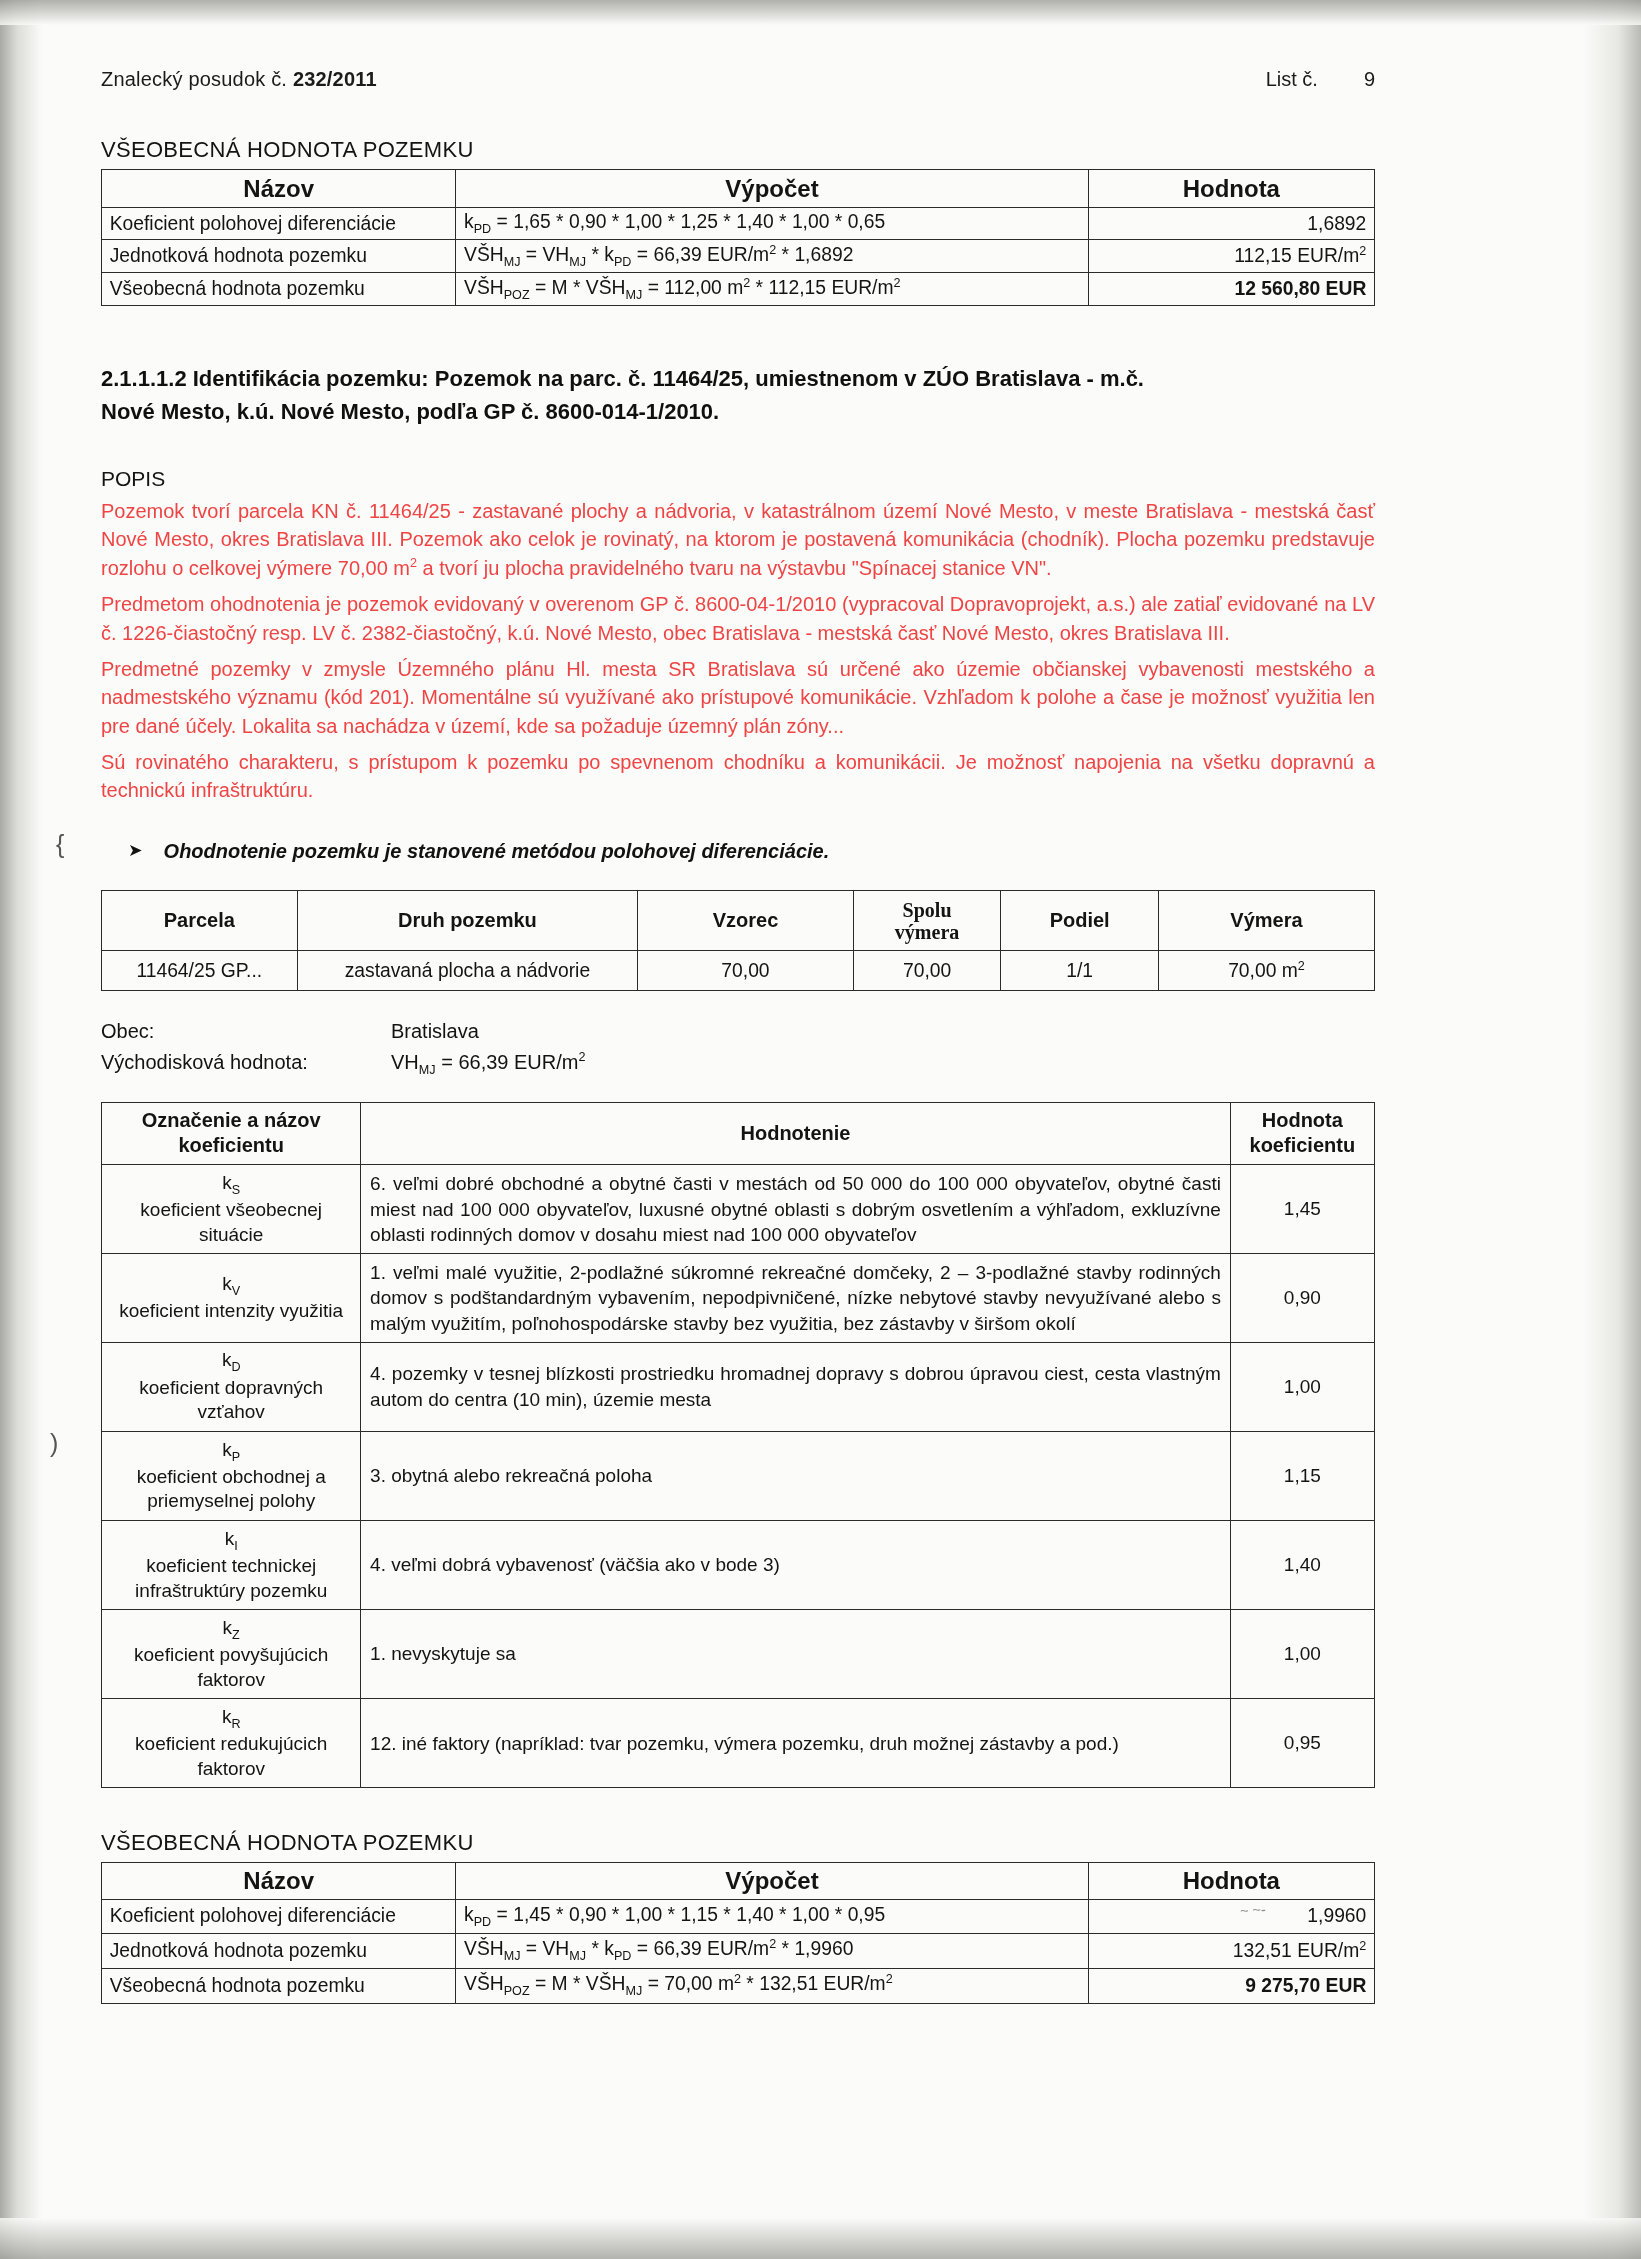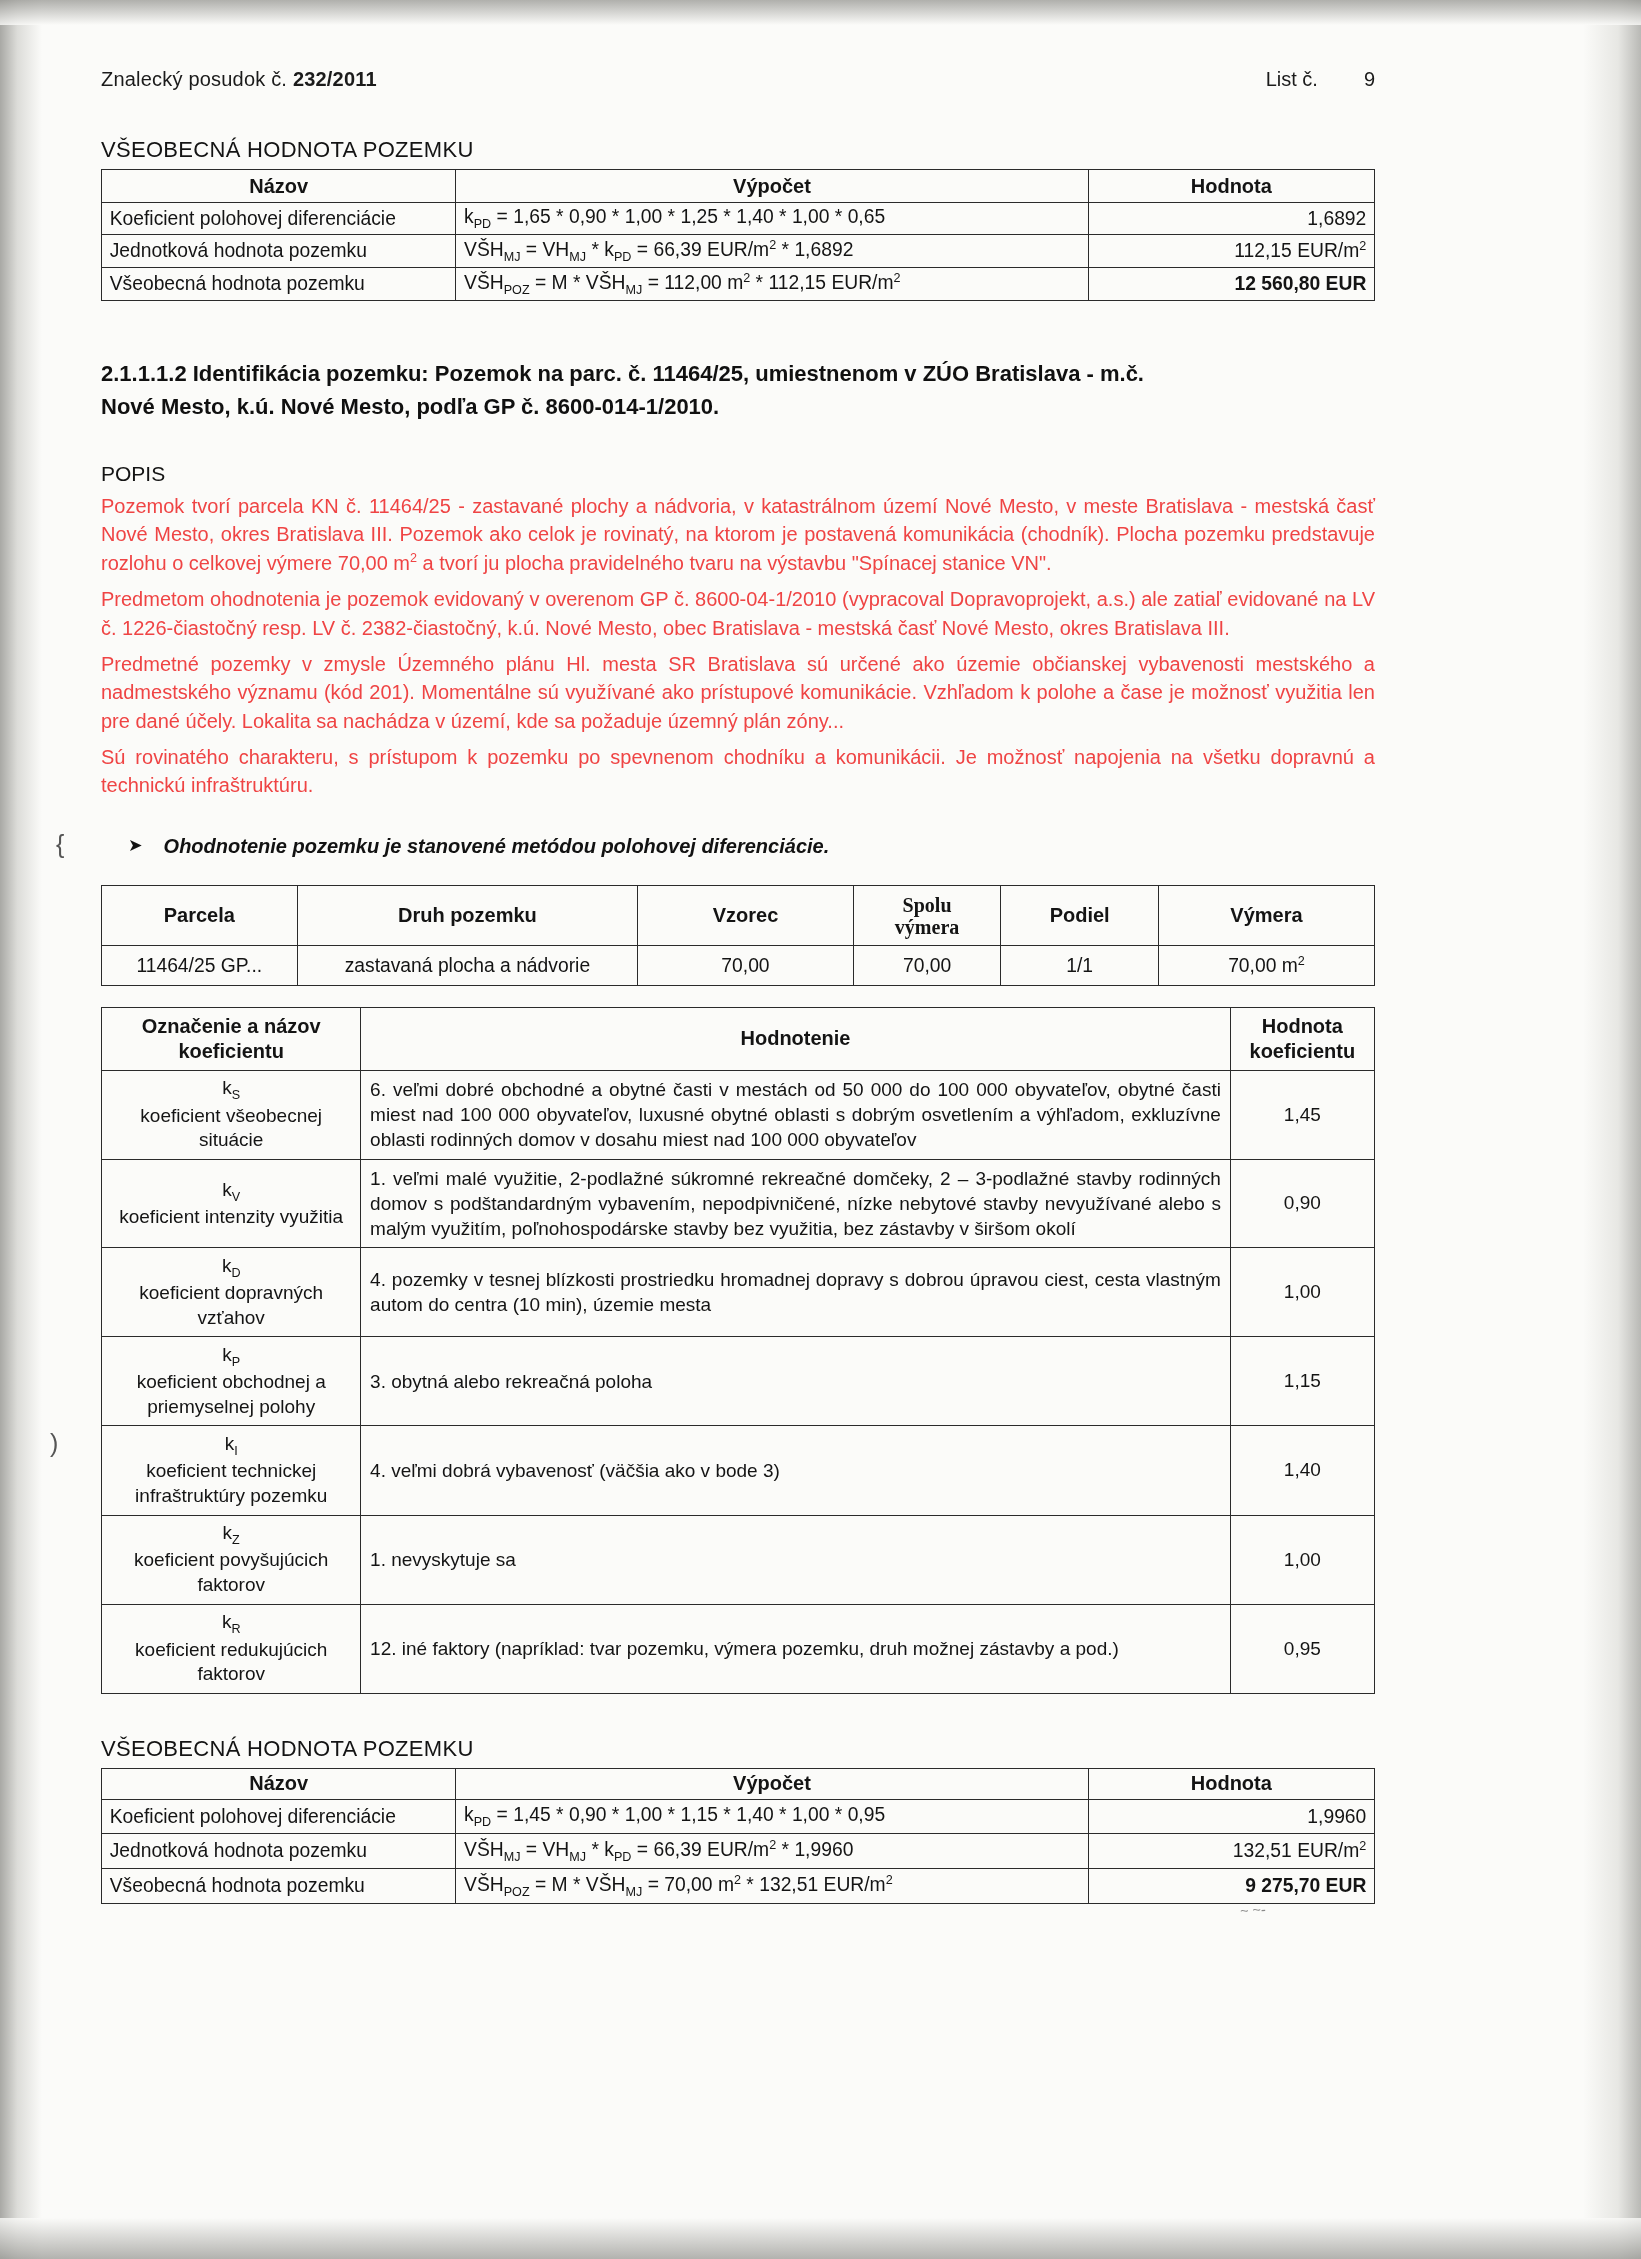--- a/index.html
+++ b/index.html
@@ -63,21 +63,21 @@
     color: #141414;
   }
   table.vh td, table.vh th {
     border: 1px solid #2b2b2b;
     padding: 2.9px 7.7px;
     vertical-align: middle;
   }
   table.vh th {
     font-weight: bold;
     text-align: center;
-    font-size: 20px;
+    font-size: 24px;
     padding: 4.8px 7.7px;
   }
   .c-nazov { width: 338px; }
   .c-vypocet { }
   .c-hodnota { width: 270px; text-align: right; }
   .bold { font-weight: bold; }
   sub { font-size: 12.6px; }
   sup { font-size: 12.6px; }
 
   
@@ -289,20 +289,30 @@
           <td>11464/25 GP...</td>
           <td>zastavaná plocha a nádvorie</td>
           <td>70,00</td>
           <td>70,00</td>
           <td>1/1</td>
           <td>70,00 m<sup>2</sup></td>
         </tr>
       </tbody>
     </table>
 
+    <div class="obec">
+      <div class="labels">
+        <div>Obec:</div>
+        <div style="font-weight:normal">Východisková hodnota:</div>
+      </div>
+      <div class="vals">
+        <div>Bratislava</div>
+        <div>VH<sub>MJ</sub> = 66,39 EUR/m<sup>2</sup></div>
+      </div>
+    </div>
 
     <table class="coef">
       <thead>
         <tr>
           <th style="width:241px">Označenie a názov<br>koeficientu</th>
           <th>Hodnotenie</th>
           <th style="width:126px">Hodnota<br>koeficientu</th>
         </tr>
       </thead>
       <tbody>

